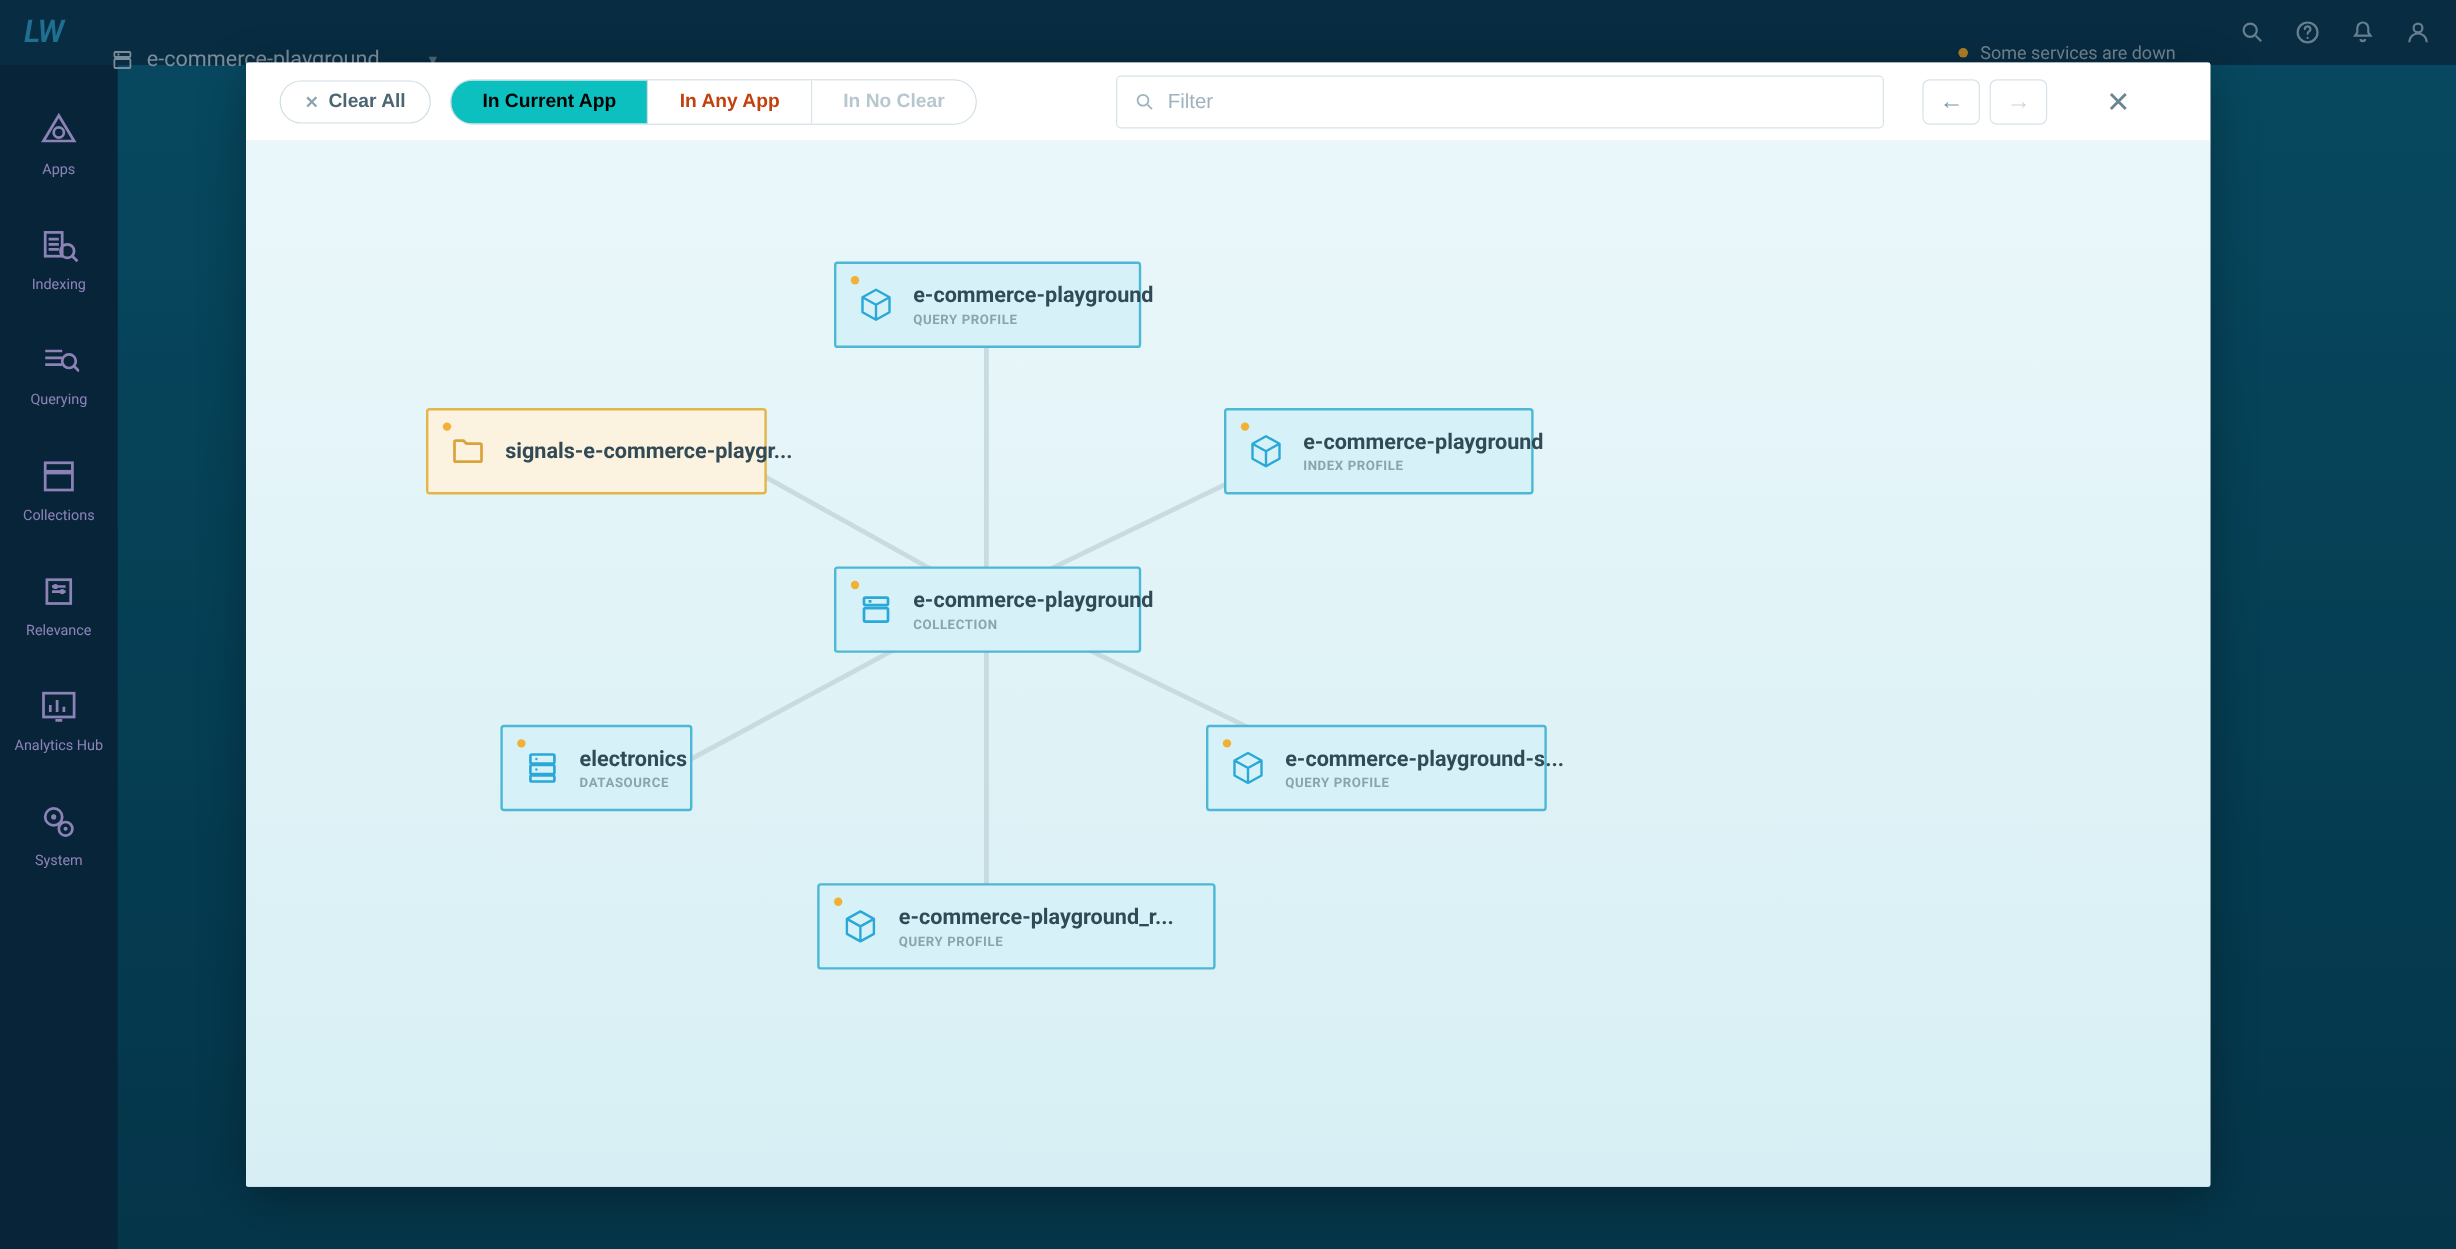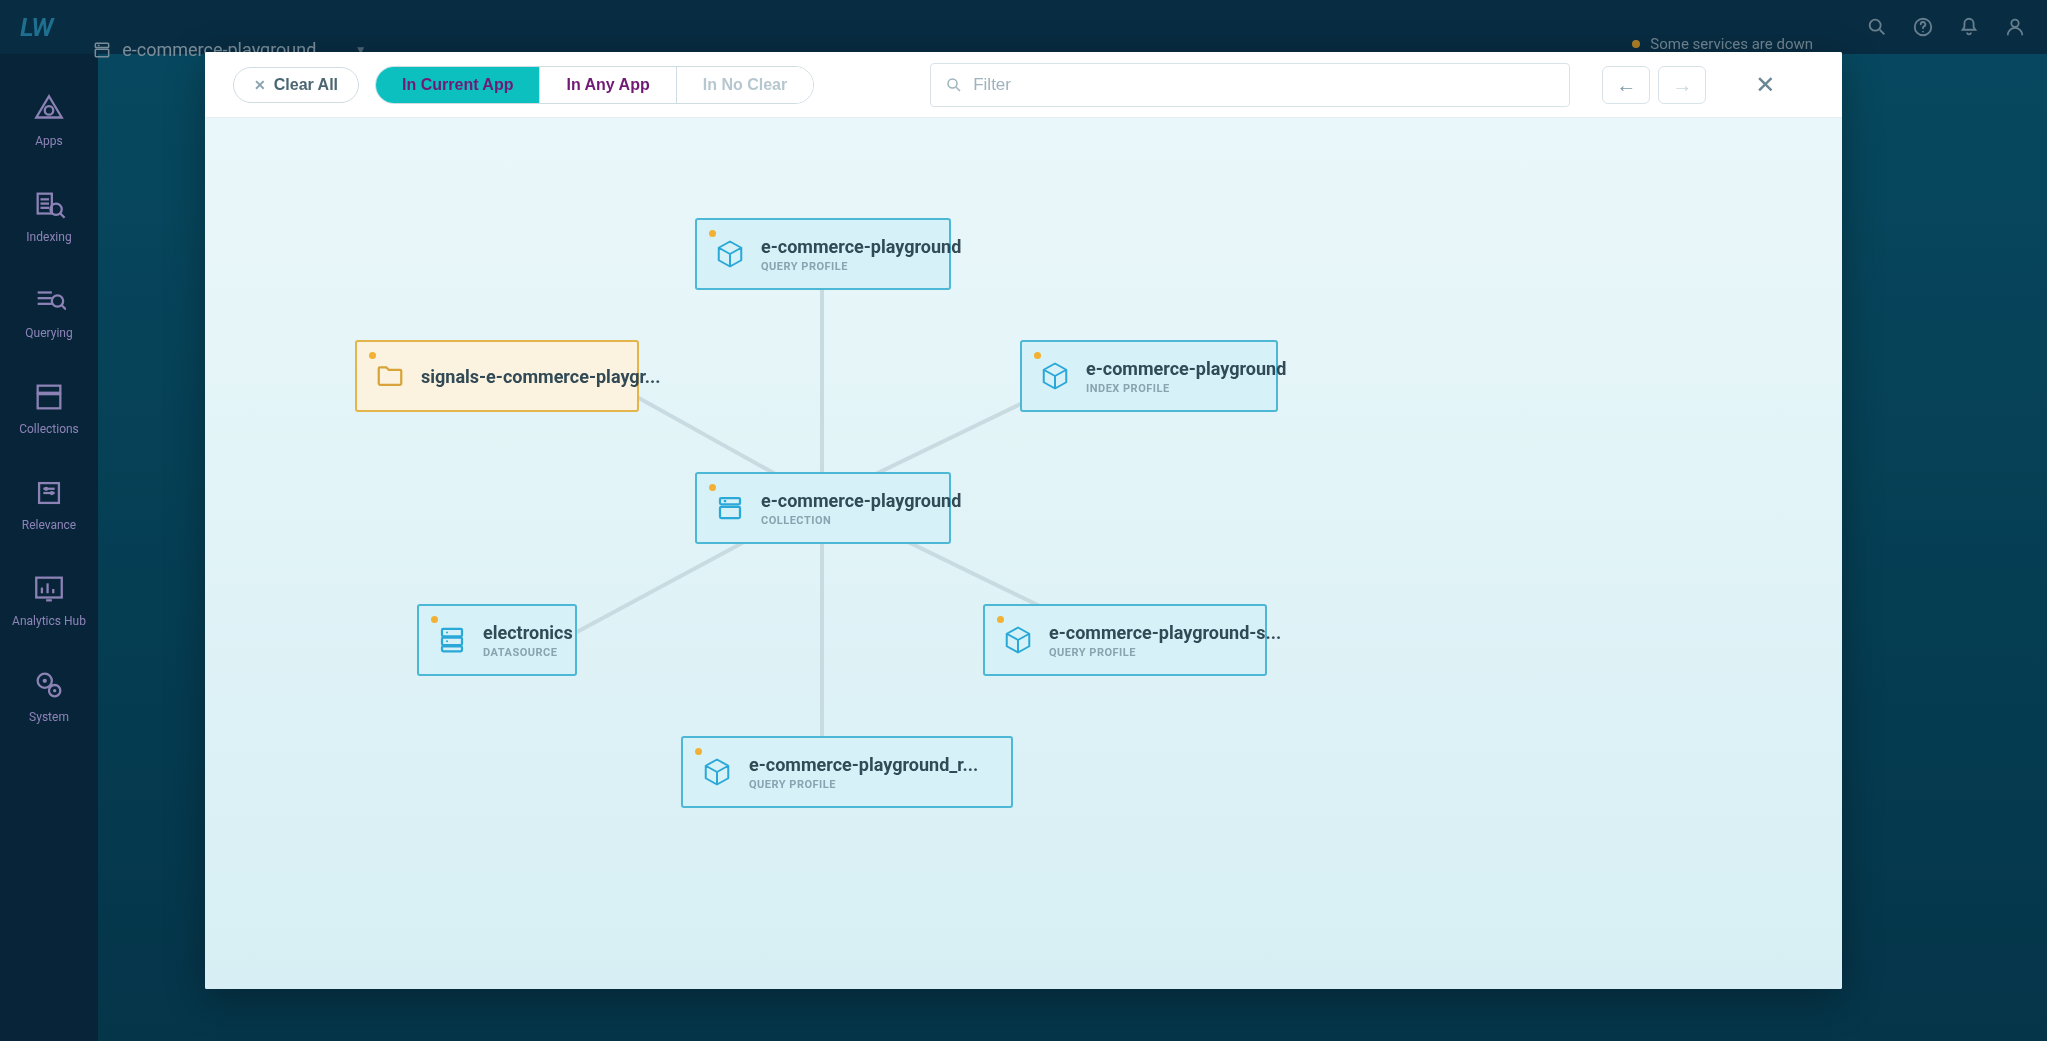--- a/index.html
+++ b/index.html
@@ -129,28 +129,28 @@
   .clear-btn .x { font-size: 14px; color: #8aa3af; }
   .seg {
     display: flex;
     border: 1px solid #cfdde3;
     border-radius: 24px;
     overflow: hidden;
   }
   .seg button {
     border: none;
     background: #fff;
-    color: #701a75;
+    color: #c2410c;
     font-size: 16px; font-weight: 600;
     padding: 9px 26px;
     cursor: pointer;
     border-right: 1px solid #cfdde3;
   }
   .seg button:last-child { border-right: none; }
-  .seg button.active { background: #0cc0c0; color: #701a75; }
+  .seg button.active { background: #0cc0c0; color: #000000; }
   .seg button.disabled { color: #b6c7cf; cursor: default; }
 
   .filter-box {
     flex: 1;
     max-width: 640px;
     margin-left: 100px;
     display: flex; align-items: center;
     border: 1px solid #d7e3e8;
     border-radius: 4px;
     padding: 0 14px;
@@ -502,21 +502,21 @@
           <svg viewBox="0 0 24 24">
             <use href="#i-server"></use>
           </svg>
         </span>
       <span class="node-text">
         <span class="node-title">electronics</span>
         <span class="node-sub">DATASOURCE</span>
       </span>
     </div>
 
-    <div class="node" style="left:778px; top:486px; width:284px;">
+    <div class="node" style="left:800px; top:486px; width:284px;">
       <span class="dot"></span>
       <span class="node-icon">
           <svg viewBox="0 0 24 24">
             <use href="#i-cube"></use>
           </svg>
         </span>
       <span class="node-text">
         <span class="node-title">e-commerce-playground-s...</span>
         <span class="node-sub">QUERY PROFILE</span>
       </span>

